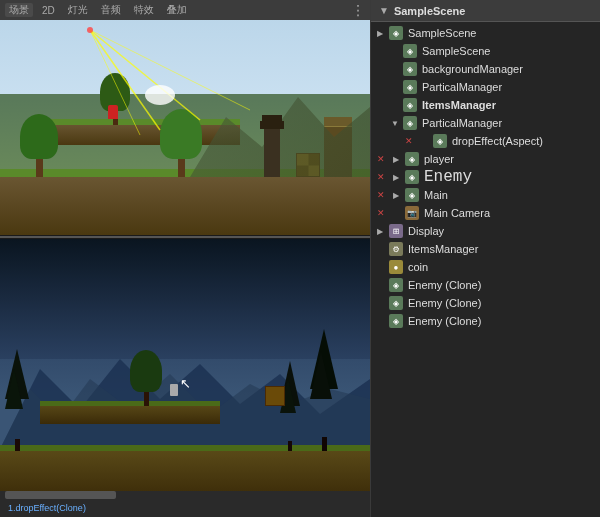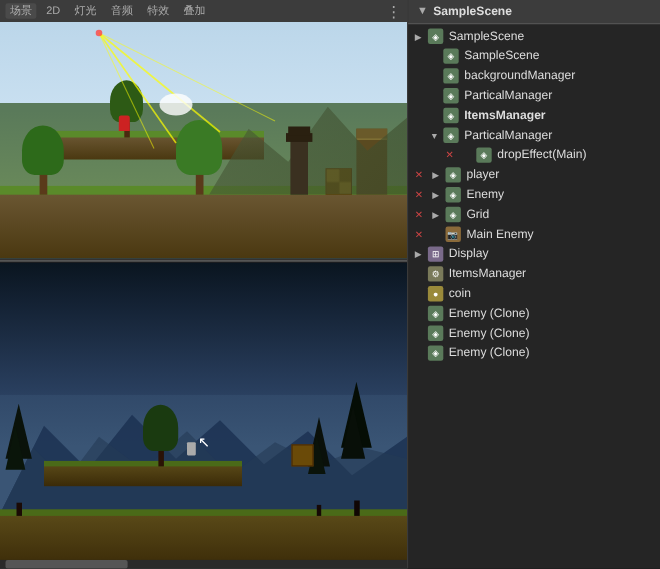--- a/index.html
+++ b/index.html
@@ -357,20 +357,23 @@
         <div style="position:absolute;bottom:103px;left:170px;width:8px;height:12px;background:#aaaaaa;border-radius:1px;"></div>
 
         <div style="position:absolute;bottom:108px;left:180px;font-size:13px;color:white;">↖</div>
 
         <div style="position:absolute;bottom:0;left:0;right:0;height:8px;background:#2a2a2a;">
           <div style="height:100%;width:30%;background:#555;border-radius:2px;margin-left:5px;"></div>
         </div>
       </div>
     </div>
 
+    <div class="status-bar">
+      <span class="status-item status-item-blue">1.dropEffect(Clone)</span>
+    </div>
 
   </div>
 
   <div class="right-panel">
     <div class="hierarchy-header">
       <span class="hierarchy-icon">▼</span>
       <span class="hierarchy-title">SampleScene</span>
     </div>
     <div class="hierarchy-body" id="hierarchy-list">
     <div class="hierarchy-item">
@@ -413,49 +416,49 @@
 
       <span style="font-size:8px;color:#aaa;width:10px;display:inline-block;">▼</span>
       <span style="width:14px;height:14px;display:inline-flex;align-items:center;justify-content:center;background:#5a7a5a;border-radius:2px;font-size:8px;color:white;margin-right:3px;flex-shrink:0;">◈</span>
       <span style="font-size:11px;color:#ddd;">ParticalManager</span>
     </div>
         <div class="hierarchy-item">
       <span style="display:inline-block;width:28px;"></span>
       <span style="font-size:9px;color:#cc4444;margin-right:2px;width:12px;display:inline-block;">✕</span>
       <span style="width:10px;display:inline-block;"></span>
       <span style="width:14px;height:14px;display:inline-flex;align-items:center;justify-content:center;background:#5a7a5a;border-radius:2px;font-size:8px;color:white;margin-right:3px;flex-shrink:0;">◈</span>
-      <span style="font-size:11px;color:#ddd;">dropEffect(Main)</span>
+      <span style="font-size:11px;color:#ddd;">dropEffect(Aspect)</span>
     </div>
         <div class="hierarchy-item">
       <span style="display:inline-block;width:0px;"></span>
       <span style="font-size:9px;color:#cc4444;margin-right:2px;width:12px;display:inline-block;">✕</span>
       <span style="font-size:8px;color:#aaa;width:10px;display:inline-block;">▶</span>
       <span style="width:14px;height:14px;display:inline-flex;align-items:center;justify-content:center;background:#5a7a5a;border-radius:2px;font-size:8px;color:white;margin-right:3px;flex-shrink:0;">◈</span>
       <span style="font-size:11px;color:#ddd;">player</span>
     </div>
         <div class="hierarchy-item">
       <span style="display:inline-block;width:0px;"></span>
       <span style="font-size:9px;color:#cc4444;margin-right:2px;width:12px;display:inline-block;">✕</span>
       <span style="font-size:8px;color:#aaa;width:10px;display:inline-block;">▶</span>
       <span style="width:14px;height:14px;display:inline-flex;align-items:center;justify-content:center;background:#5a7a5a;border-radius:2px;font-size:8px;color:white;margin-right:3px;flex-shrink:0;">◈</span>
-      <span style="font-size:11px;color:#ddd;">Enemy</span>
+      <span style="font-size:16px;color:#ddd;font-family:Liberation Mono, monospace;">Enemy</span>
     </div>
         <div class="hierarchy-item">
       <span style="display:inline-block;width:0px;"></span>
       <span style="font-size:9px;color:#cc4444;margin-right:2px;width:12px;display:inline-block;">✕</span>
       <span style="font-size:8px;color:#aaa;width:10px;display:inline-block;">▶</span>
       <span style="width:14px;height:14px;display:inline-flex;align-items:center;justify-content:center;background:#5a7a5a;border-radius:2px;font-size:8px;color:white;margin-right:3px;flex-shrink:0;">◈</span>
-      <span style="font-size:11px;color:#ddd;">Grid</span>
+      <span style="font-size:11px;color:#ddd;">Main</span>
     </div>
         <div class="hierarchy-item">
       <span style="display:inline-block;width:0px;"></span>
       <span style="font-size:9px;color:#cc4444;margin-right:2px;width:12px;display:inline-block;">✕</span>
       <span style="width:10px;display:inline-block;"></span>
       <span style="width:14px;height:14px;display:inline-flex;align-items:center;justify-content:center;background:#8a6a3a;border-radius:2px;font-size:8px;color:white;margin-right:3px;flex-shrink:0;">📷</span>
-      <span style="font-size:11px;color:#ddd;">Main Enemy</span>
+      <span style="font-size:11px;color:#ddd;">Main Camera</span>
     </div>
         <div class="hierarchy-item">
       <span style="display:inline-block;width:0px;"></span>
 
       <span style="font-size:8px;color:#aaa;width:10px;display:inline-block;">▶</span>
       <span style="width:14px;height:14px;display:inline-flex;align-items:center;justify-content:center;background:#7a6a8a;border-radius:2px;font-size:8px;color:white;margin-right:3px;flex-shrink:0;">⊞</span>
       <span style="font-size:11px;color:#ddd;">Display</span>
     </div>
         <div class="hierarchy-item">
       <span style="display:inline-block;width:0px;"></span>

